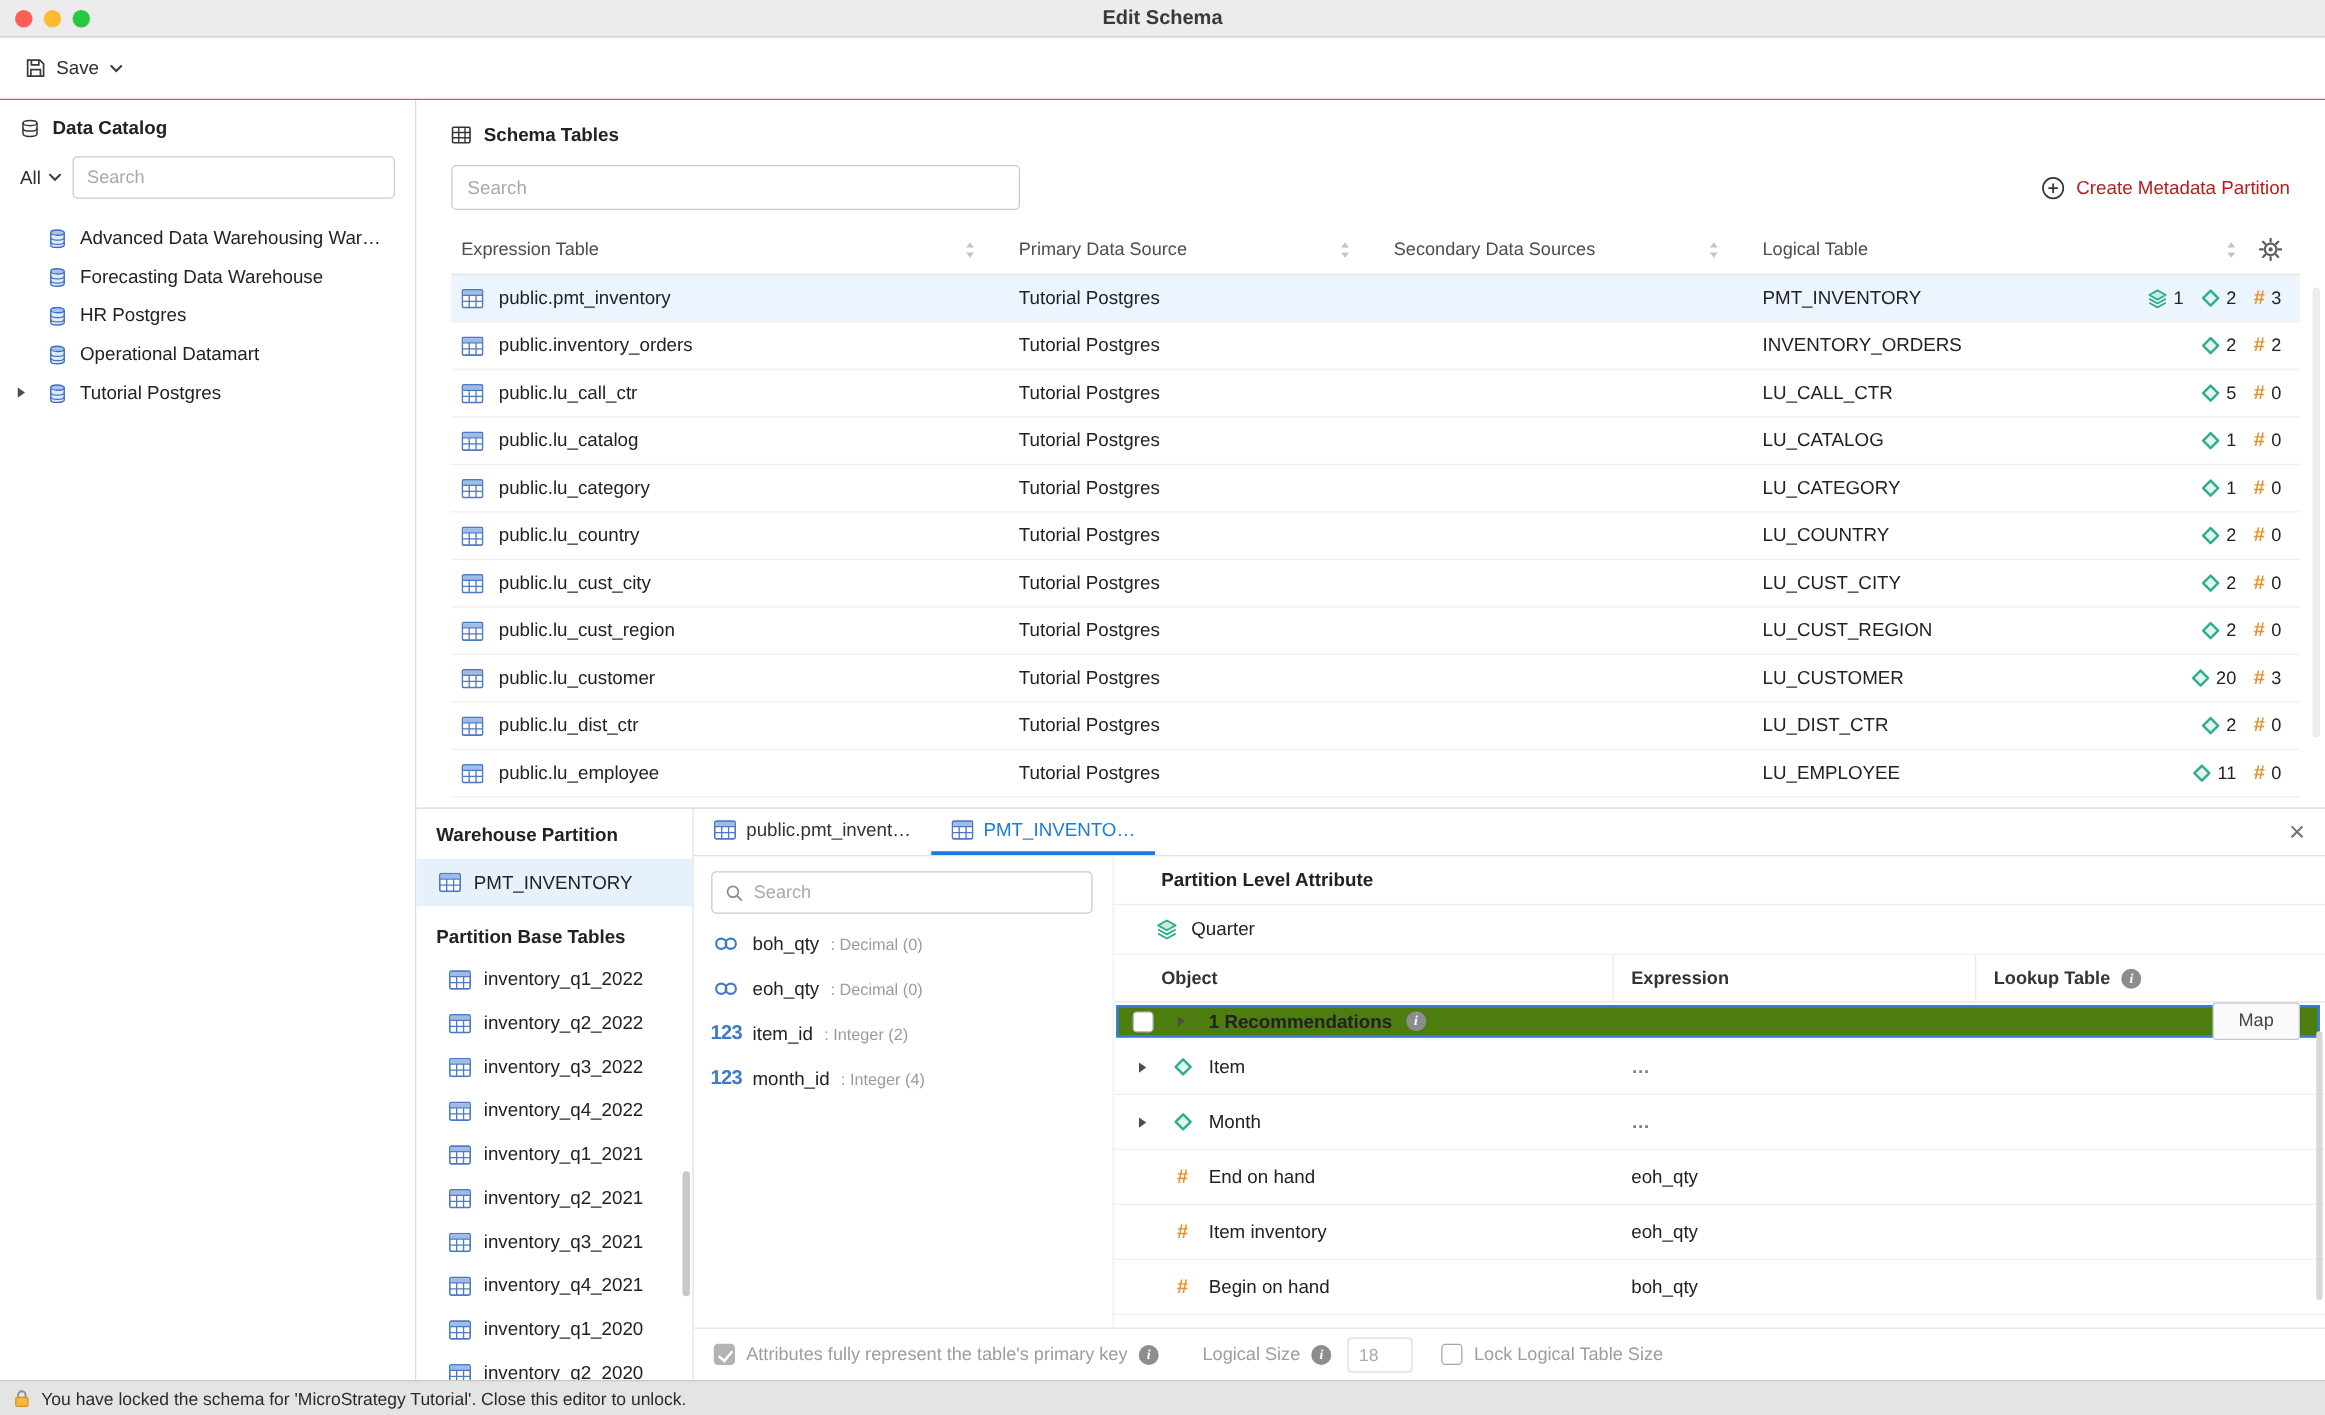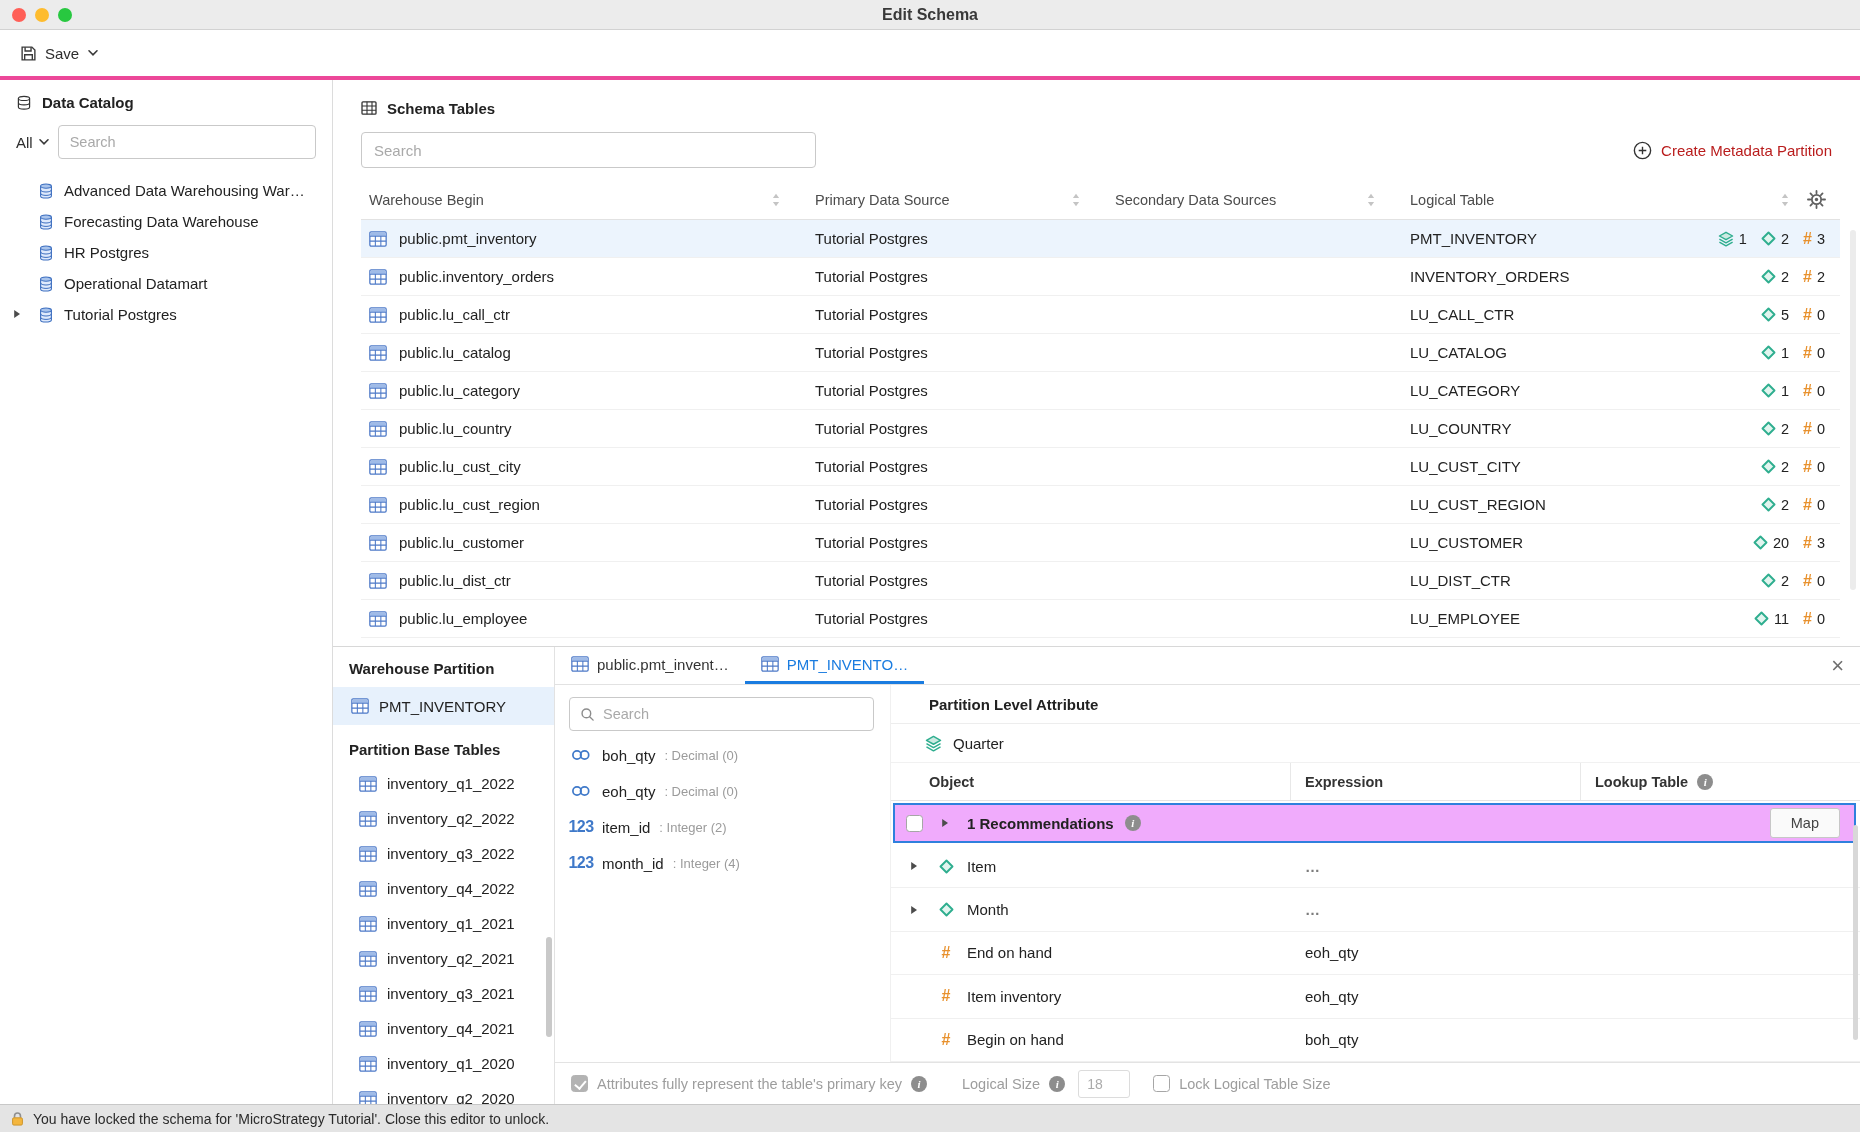--- a/index.html
+++ b/index.html
@@ -16,21 +16,21 @@
   .slock{width:15px;height:16px}
 
   
   .titlebar{height:30px;background:#ececec;border-bottom:1px solid #d2d2d2;display:flex;align-items:center;position:relative;flex:none}
   .traffic{display:flex;gap:9px;padding-left:12px;z-index:2}
   .light{width:14px;height:14px;border-radius:50%;display:inline-block;border:none;cursor:pointer}
   .l-red{background:#ff5f57}.l-yellow{background:#febc2e}.l-green{background:#28c840}
   .win-title{position:absolute;left:0;right:0;text-align:center;font-weight:bold;font-size:16px;color:#393939}
 
   
-  .toolbar{height:50px;border-bottom:4px solid #ec4899;display:flex;align-items:center;flex:none;background:#fff}
+  .toolbar{height:50px;border-bottom:1px solid #ec4899;display:flex;align-items:center;flex:none;background:#fff}
   .save-btn{display:flex;align-items:center;gap:8px;background:none;border:none;font:inherit;font-size:15px;color:#2d2d2d;padding-left:20px;cursor:pointer}
 
   
   .content{flex:1;display:flex;min-height:0}
   .sidebar{width:333px;flex:none;border-right:1px solid #dcdcdc;padding-top:14px;display:flex;flex-direction:column;overflow:hidden}
   .sb-header{display:flex;align-items:center;gap:10px;padding:0 16px 14px;font-weight:bold}
   .sb-filter{display:flex;align-items:center;gap:8px;padding:0 16px 12px}
   .all-dd{display:flex;align-items:center;gap:5px;background:none;border:none;font:inherit;color:#2d2d2d;cursor:pointer}
   .sb-search{flex:1;height:34px;border:1px solid #c9c9c9;border-radius:4px;padding:0 11px;font:inherit;font-size:14.5px;color:#333}
   input::placeholder{color:#a9a9a9}
@@ -87,21 +87,21 @@
   .col-item .nm{color:#222}
   .col-item .tp{font-size:13px;color:#9b9b9b}
 
   .attr-col{flex:1;display:flex;flex-direction:column;min-width:0;position:relative;overflow:hidden}
   .attr-header{font-weight:bold;padding:11px 0 10px 38px;border-bottom:1px solid #ededed}
   .quarter-row{display:flex;align-items:center;gap:11px;height:40px;padding-left:34px;border-bottom:1px solid #f1f1f1;cursor:pointer}
   .ag-header{display:flex;align-items:center;height:38px;border-bottom:1px solid #e4e4e4;font-weight:bold;color:#333;font-size:14.5px;flex:none}
   .ag-c1{flex:0 0 400px;height:100%;display:flex;align-items:center;padding-left:38px;border-right:1px solid #e8e8e8}
   .ag-c2{flex:0 0 290px;height:100%;display:flex;align-items:center;padding-left:14px;border-right:1px solid #e8e8e8}
   .ag-c3{flex:1;height:100%;display:flex;align-items:center;gap:9px;padding-left:14px}
-  .rec-row{display:flex;align-items:center;gap:11px;height:40px;border:2px solid #2f80dd;background:#f0abfc;margin:2px 4px 2px 2px;padding-left:11px;cursor:pointer}
+  .rec-row{display:flex;align-items:center;gap:11px;height:26px;border:2px solid #2f80dd;background:#4d7c0f;margin:2px 4px 2px 2px;padding-left:11px;cursor:pointer}
   .rec-label{font-weight:bold}
   .map-btn{margin-left:auto;margin-right:14px;height:30px;padding:0 20px;border:1px solid #c7c7c7;border-radius:3px;background:#fafafa;font:inherit;font-size:14.5px;color:#444;cursor:pointer}
   .attr-row{display:flex;align-items:center;height:44px;border-bottom:1px solid #f0f0f0;cursor:pointer}
   .ar-c1{flex:0 0 400px;display:flex;align-items:center;gap:10px;padding-left:12px}
   .ar-arrow{width:22px;display:flex;justify-content:center;flex:none;cursor:pointer}
   .ar-ico{width:22px;display:flex;justify-content:center;flex:none}
   .ar-c2{flex:0 0 290px;padding-left:14px}
   .ar-c2.ellip{color:#7c7c7c;font-weight:bold;letter-spacing:1px}
   .ar-c3{flex:1}
   .attr-scroll{position:absolute;right:2px;top:140px;width:5px;height:215px;background:#d8d8d8;border-radius:2.5px;cursor:grab}
@@ -283,21 +283,21 @@
         <button class="create-btn">
           <svg class="ic s19">
               <use href="#sym-plus"></use>
             </svg>
           <span>Create Metadata Partition</span>
         </button>
       </div>
       <div class="grid-table">
         <div class="grid-header">
           <div class="col1 h1 hcell">
-              <span>Warehouse Begin</span>
+              <span>Expression Table</span>
               <svg class="ic s13">
                 <use href="#sym-sort"></use>
               </svg>
             </div>
           <div class="col2 hcell">
               <span>Primary Data Source</span>
               <svg class="ic s13">
                 <use href="#sym-sort"></use>
               </svg>
             </div>

